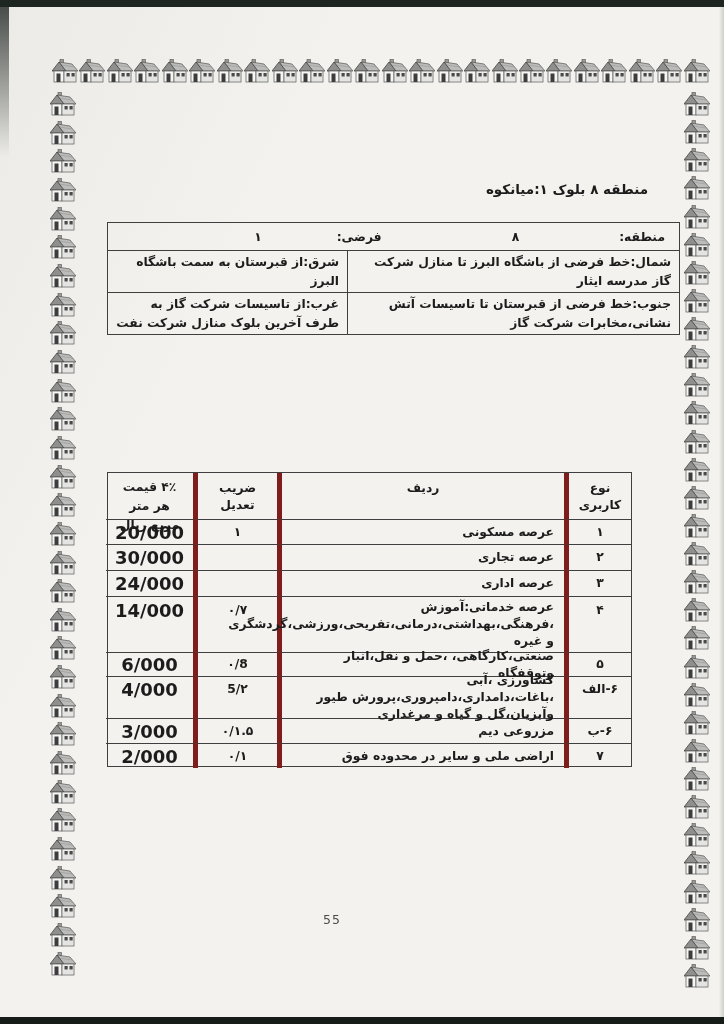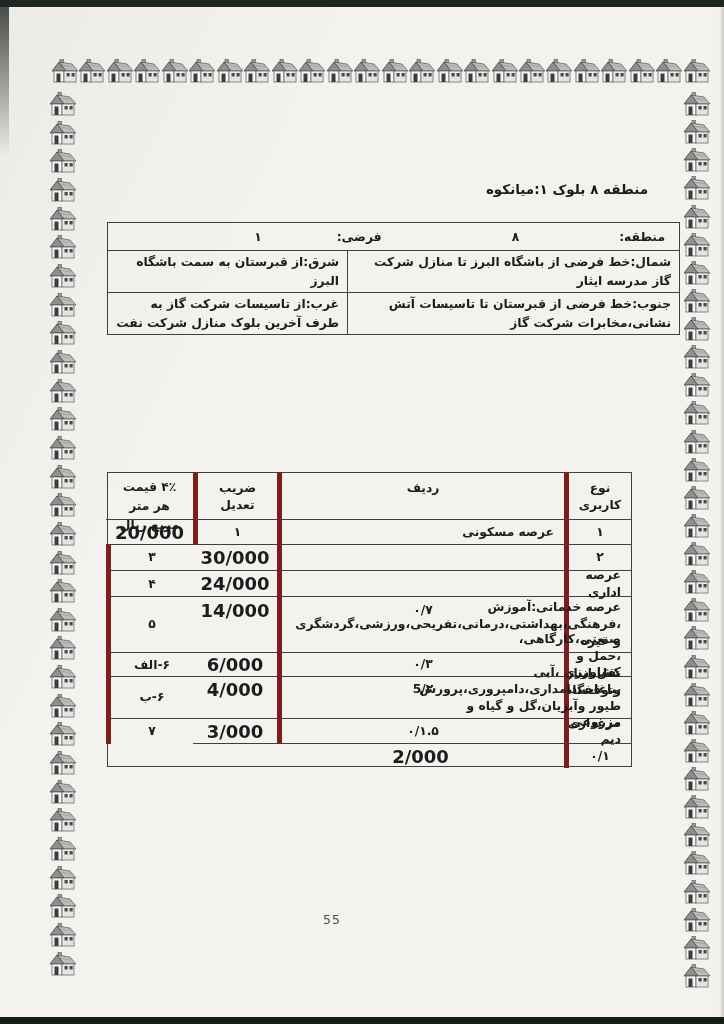--- a/index.html
+++ b/index.html
@@ -1317,48 +1317,50 @@
   <div class="tc hd c-no">ردیف</div>
   <div class="tc hd c-coef">ضریب تعدیل</div>
   <div class="tc hd c-price">۴٪ قیمت هر متر مربع ریال</div>
 
   <div class="tc c-no">۱</div>
   <div class="tc c-usage">عرصه مسکونی</div>
   <div class="tc c-coef">۱</div>
   <div class="tc c-price price-num">20/000</div>
 
   <div class="tc c-no">۲</div>
+  <div class="tc c-usage">عرصه تجاری</div>
   <div class="tc c-coef"></div>
   <div class="tc c-price price-num">30/000</div>
 
   <div class="tc c-no">۳</div>
   <div class="tc c-usage">عرصه اداری</div>
   <div class="tc c-coef"></div>
   <div class="tc c-price price-num">24/000</div>
 
   <div class="tc c-no" style="align-items:flex-start;padding-top:5px;">۴</div>
   <div class="tc c-usage">عرصه خدماتی:آموزش ،فرهنگی،بهداشتی،درمانی،تفریحی،ورزشی،گردشگری و غیره</div>
   <div class="tc c-coef" style="align-items:flex-start;padding-top:5px;">۰/۷</div>
   <div class="tc c-price price-num" style="align-items:flex-start;padding-top:5px;">14/000</div>
 
   <div class="tc c-no">۵</div>
   <div class="tc c-usage">صنعتی،کارگاهی، ،حمل و نقل،انبار وتوقفگاه</div>
-  <div class="tc c-coef">۰/۳</div>
+  <div class="tc c-coef">۰/8</div>
   <div class="tc c-price price-num">6/000</div>
 
   <div class="tc c-no" style="align-items:flex-start;padding-top:4px;">۶-الف</div>
   <div class="tc c-usage">کشاورزی ،آبی ،باغات،دامداری،دامپروری،پرورش طیور وآبزیان،گل و گیاه و مرغداری</div>
   <div class="tc c-coef" style="align-items:flex-start;padding-top:4px;">5/۲</div>
   <div class="tc c-price price-num" style="align-items:flex-start;padding-top:4px;">4/000</div>
 
   <div class="tc c-no">۶-ب</div>
   <div class="tc c-usage">مزروعی دیم</div>
   <div class="tc c-coef">۰/۱.۵</div>
   <div class="tc c-price price-num">3/000</div>
 
   <div class="tc c-no lr">۷</div>
+  <div class="tc c-usage lr">اراضی ملی و سایر در محدوده فوق</div>
   <div class="tc c-coef lr">۰/۱</div>
   <div class="tc c-price price-num lr">2/000</div>
 </div>
 
 <div class="page-number">55</div>
 
 <div class="scan-strip-bottom"></div>
 
 </body></html>

